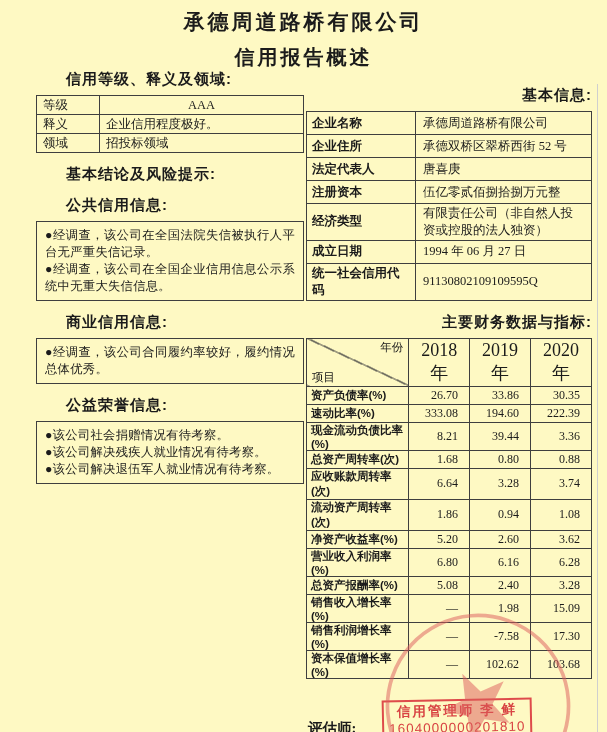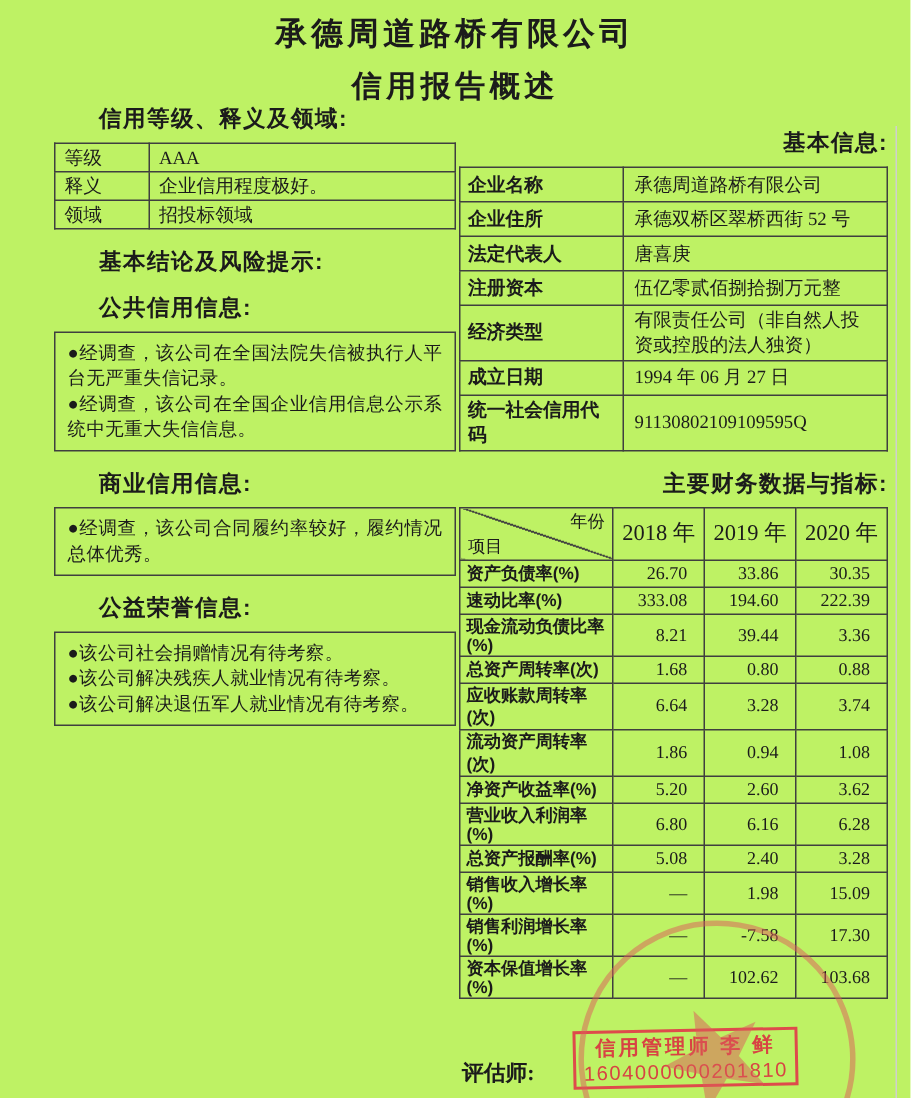--- a/index.html
+++ b/index.html
@@ -1,43 +1,43 @@
 <!DOCTYPE html>
 <html><head>
 <meta charset="utf-8">
 <style>
   html,body{margin:0;padding:0;background:#ffffff;}
-  .page{position:relative;width:607px;height:732px;background:#bef264;overflow:hidden;
+  .page{position:relative;width:607px;height:732px;background:#fef9c3;overflow:hidden;
         font-family:"Liberation Serif","DejaVu Serif",serif;color:#1b1b1b;}
   .title{text-align:center;font-weight:bold;letter-spacing:3px;font-size:21px;}
   #t1{padding-top:8px;}
   #t2{margin-top:8px;font-size:20px;}
   .col{position:absolute;top:68px;}
   .col-left{left:36px;width:268px;}
   .col-right{left:306px;width:286px;}
   .h{font-family:"Liberation Sans","DejaVu Sans",sans-serif;font-weight:bold;font-size:15px;letter-spacing:1px;}
   .lh{padding-left:30px;margin:12px 0 6px;}
   .lh.first{margin-top:2px;}
   .rh{padding-left:2px;margin:18px 0 6px;text-align:right;}
   .rh.second{margin-top:12px;}
   table.tbl{border-collapse:collapse;width:100%;}
   .tbl td,.tbl th{border:1px solid #3f3f3f;}
   .rating td{height:18px;font-size:12.5px;padding:0 6px;}
   .rating .lbl{width:50px;font-family:"Liberation Sans",sans-serif;font-weight:normal;}
-  .rating .ctr{margin-top:46px;}
+  .rating .ctr{text-align:center;margin-top:46px;}
   .info td{font-size:12.5px;padding:1px 7px;height:20px;line-height:1.35;}
   .info .lbl{width:96px;font-family:"Liberation Sans",sans-serif;font-weight:bold;padding-left:5px;}
   .box{border:1px solid #3f3f3f;padding:5px 8px;font-size:12.3px;line-height:17px;
        text-align:justify;letter-spacing:0.3px;}
   .box p{margin:0;}
   table.fin{margin-top:2px;}
   .fin th,.fin td{font-size:11.5px;}
   .fin .flbl{font-family:"Liberation Sans",sans-serif;font-weight:600;padding:0 0 0 4px;height:17px;}
   .fin .fval{text-align:right;padding-right:11px;width:50px;font-size:12px;}
-  .fin .yh{width:50px;text-align:center;font-size:15px;font-weight:normal;}
+  .fin .yh{width:50px;text-align:center;font-size:18px;font-weight:normal;}
   .corner{width:112px;height:34px;position:relative;padding:0;
           background:linear-gradient(to top right,transparent calc(50% - 0.6px),#3f3f3f calc(50% - 0.6px),#3f3f3f calc(50% + 0.6px),transparent calc(50% + 0.6px));}
   .c-top{position:absolute;top:1px;right:5px;font-size:11.5px;font-weight:normal;}
   .c-bot{position:absolute;bottom:1px;left:5px;font-size:11.5px;font-weight:normal;}
   .assessor-row{position:relative;margin-top:20px;height:46px;font-size:14.5px;}
   .assessor-label{position:absolute;left:2px;top:20px;font-weight:bold;}
   .stamp{position:absolute;left:76px;top:0;transform:rotate(-1.2deg);border:2px solid #de4b4b;
          color:#d84343;padding:1px 5px;text-align:center;font-family:"Liberation Sans",sans-serif;background:rgba(255,255,255,0);}
   .stamp .s1{font-size:13.5px;letter-spacing:2px;font-weight:bold;}
   .stamp .s2{font-size:13.5px;letter-spacing:1px;}

